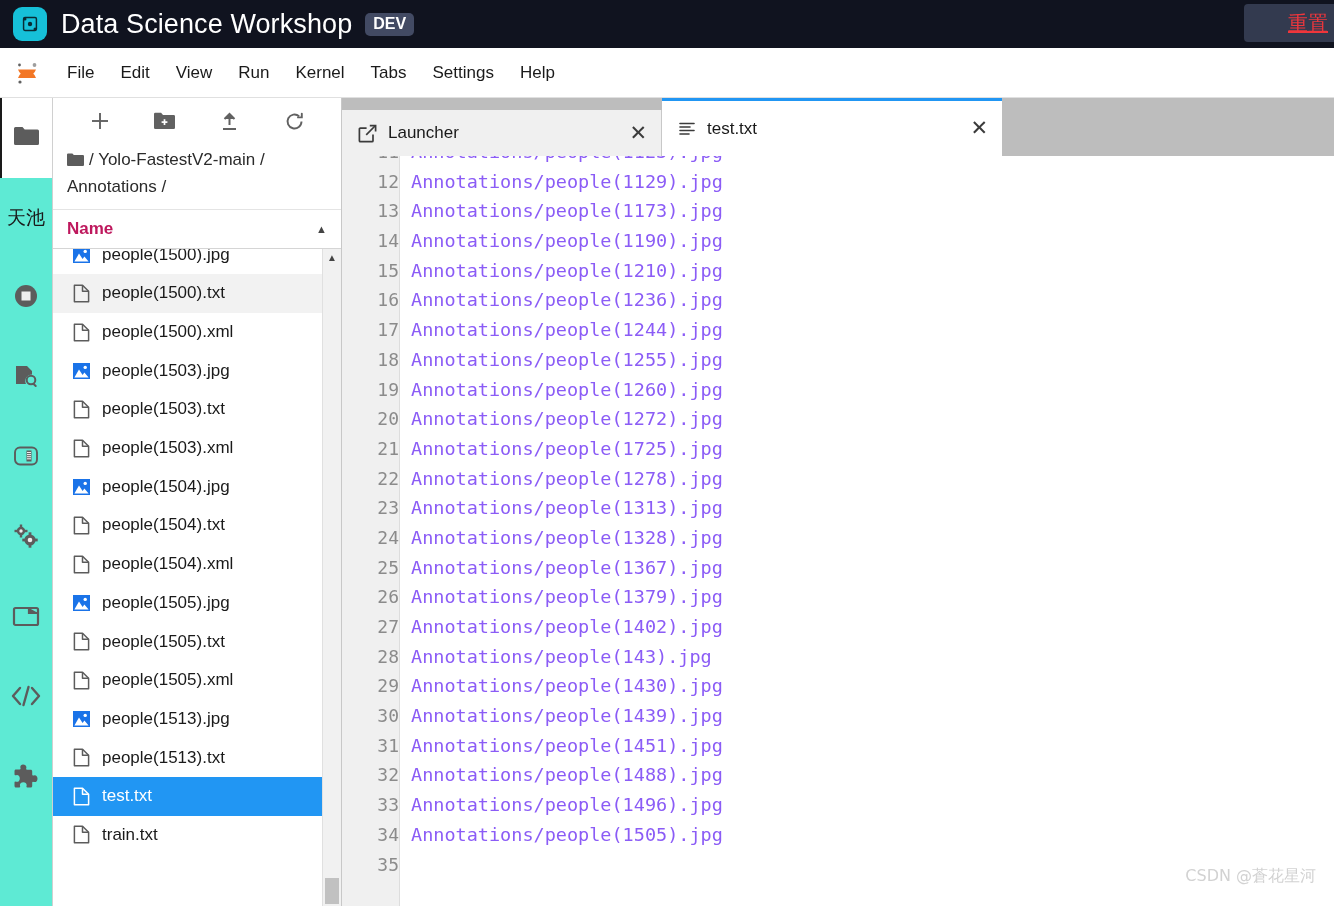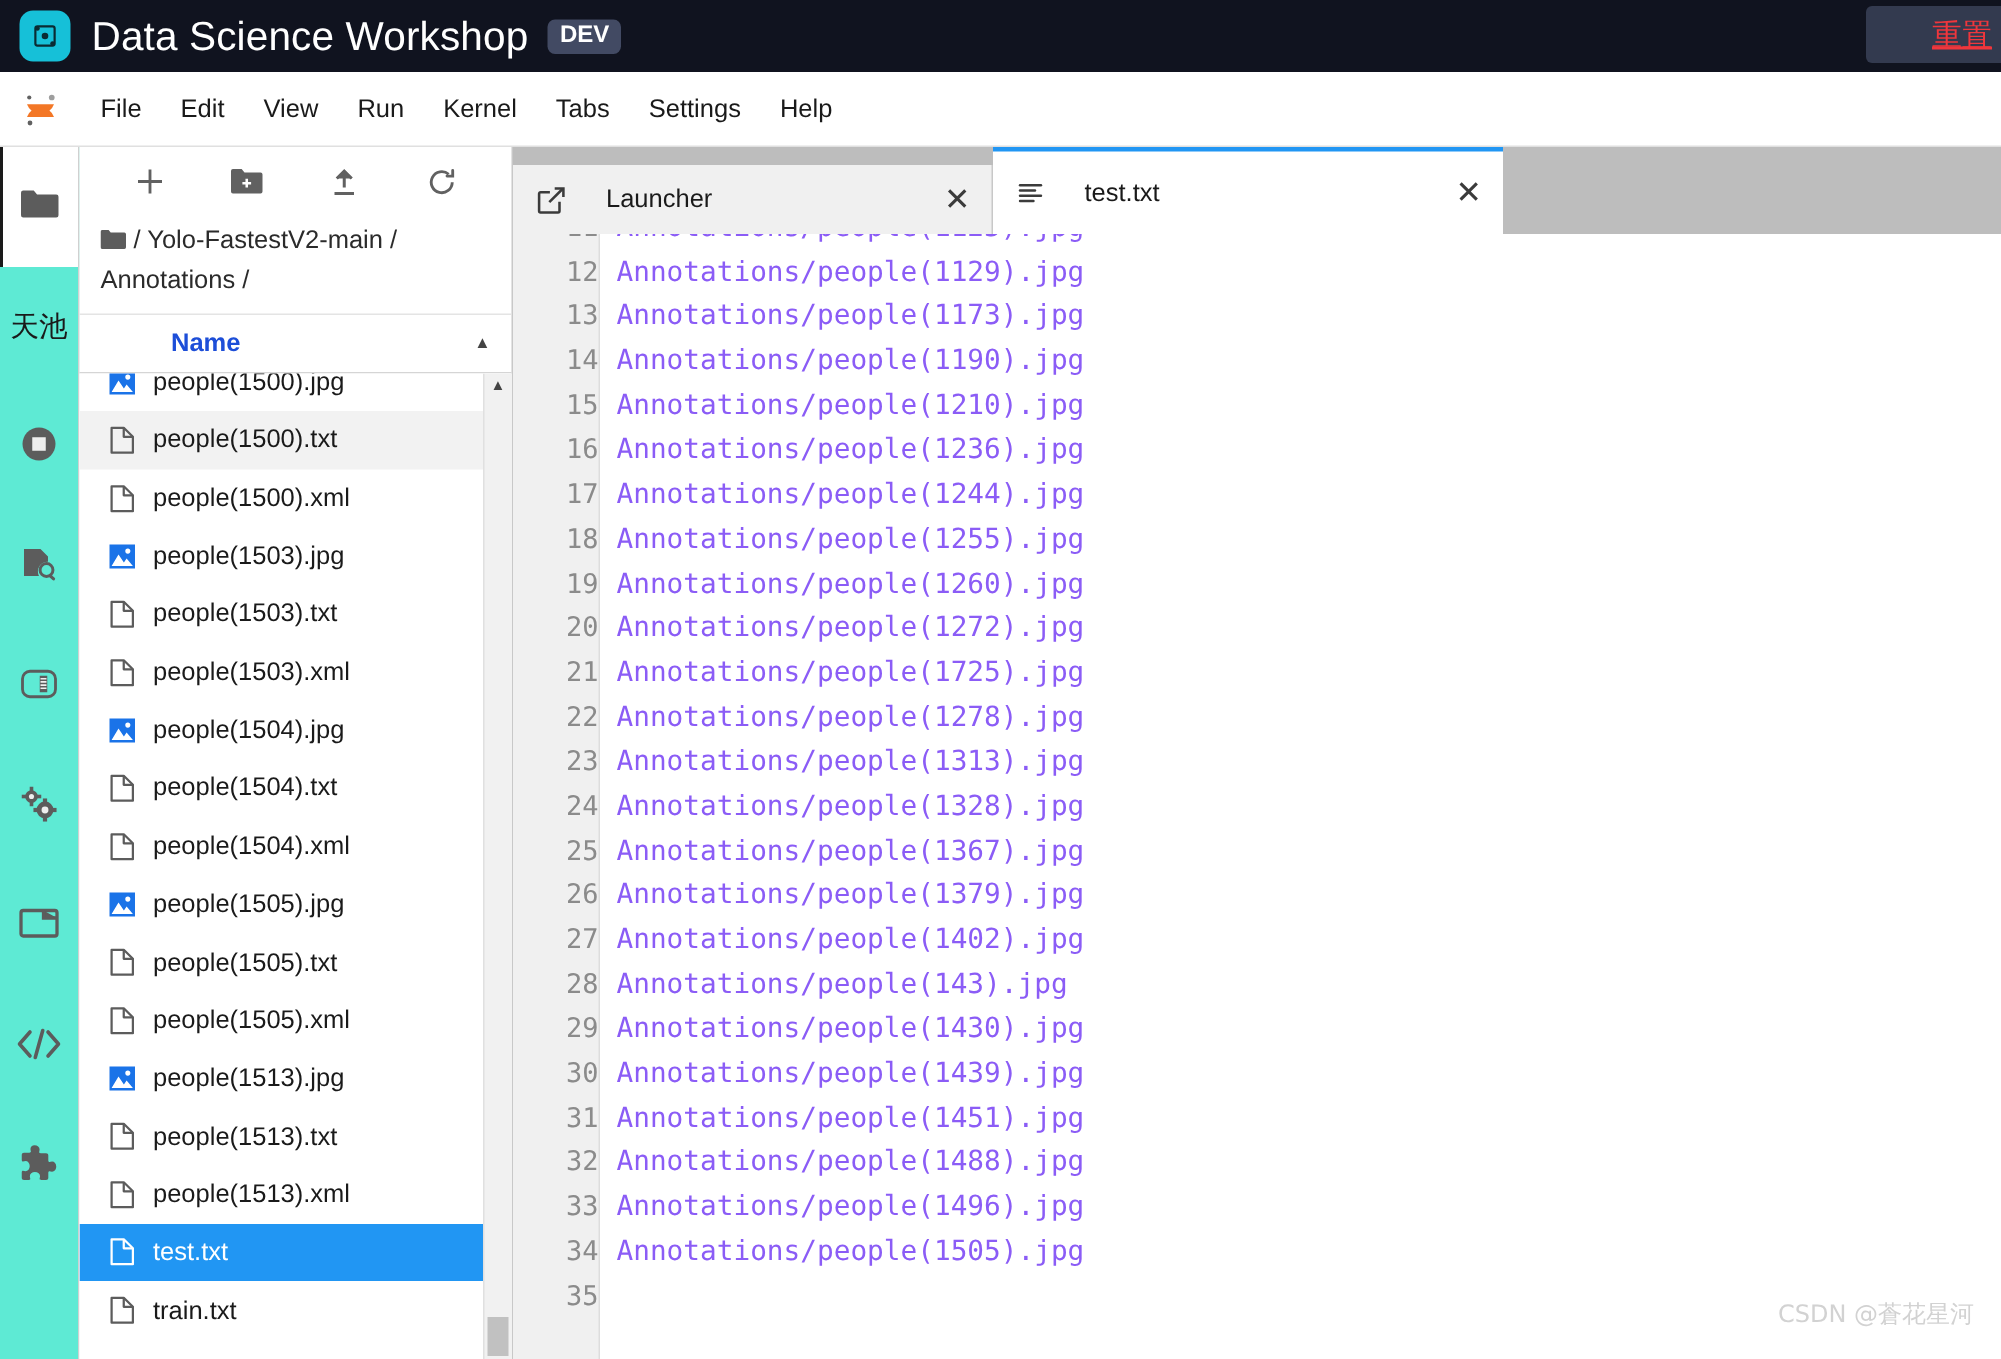--- a/index.html
+++ b/index.html
@@ -88,21 +88,21 @@
     width: 34px; height: 30px; }
   .breadcrumb {
     padding: 4px 24px 10px 14px; font-size: 17px; color: #2b2b2b;
     line-height: 1.45; flex: none;
   }
   .breadcrumb .fico { display: inline-block; vertical-align: -2px; margin-right: 5px; }
   .col-header {
     height: 40px; border-top: 1px solid #e4e4e4; border-bottom: 1px solid #d5d5d5;
     display: flex; align-items: center; padding: 0 14px; flex: none;
   }
-  .col-header .label { font-size: 17px; font-weight: bold; color: #1d4ed8; margin-left: 47px; }
+  .col-header .label { font-size: 17px; font-weight: bold; color: #be185d; }
   .col-header .sort { margin-left: auto; color: #444; font-size: 11px; }
   .file-scroll {
     flex: 1 1 auto; position: relative; overflow: hidden; background: #fff;
   }
   .file-list { position: absolute; left: 0; top: -14px; right: 19px; }
   .file-row {
     height: 38.7px; display: flex; align-items: center;
     padding-left: 19px; font-size: 17px; color: #1a1a1a; white-space: nowrap;
   }
   .file-row.alt { background: #f2f2f2; }
@@ -123,21 +123,21 @@
   .main {
     position: absolute; left: 342px; top: 98px; width: 992px; height: 808px;
     background: #ffffff; display: flex; flex-direction: column;
   }
   .tabbar {
     height: 58px; background: #bdbdbd; display: flex; align-items: flex-end; flex: none;
     position: relative;
   }
   .tab {
     display: flex; align-items: center; height: 46px; padding: 0 14px 0 16px;
-    font-size: 17px; color: #1a1a1a; white-space: nowrap; position: relative; gap: 16px;
+    font-size: 17px; color: #1a1a1a; white-space: nowrap; position: relative;
   }
   .tab.inactive { background: #f0f0f0; width: 320px; border-right: 1px solid #c8c8c8; }
   .tab.active {
     background: #ffffff; width: 340px; height: 58px; align-items: center;
     border-top: 3px solid #2196f3;
   }
   .tab .ticon { margin-right: 11px; display: flex; color: #3b3b3b; }
   .tab .tlabel { flex: 1 1 auto; }
   .tab .tclose { color: #3b3b3b; font-size: 21px; line-height: 1; margin-left: 10px;
     font-family: "DejaVu Sans", sans-serif; }
@@ -469,29 +469,20 @@
           <span>people(1513).jpg</span>
         </div>
         <div class="file-row">
           <span class="ficon">
               <svg width="17" height="19" viewBox="0 0 17 19" fill="none" stroke="#5c5c5c" stroke-width="1.5" stroke-linejoin="round">
                 <path d="M1.4 1.2h8.1l6.1 6v10.6H1.4z"></path>
                 <path d="M9.5 1.2v6h6.1"></path>
               </svg>
             </span>
           <span>people(1513).txt</span>
-        </div>
-        <div class="file-row">
-          <span class="ficon">
-              <svg width="17" height="19" viewBox="0 0 17 19" fill="none" stroke="#5c5c5c" stroke-width="1.5" stroke-linejoin="round">
-                <path d="M1.4 1.2h8.1l6.1 6v10.6H1.4z"></path>
-                <path d="M9.5 1.2v6h6.1"></path>
-              </svg>
-            </span>
-          <span>people(1513).xml</span>
         </div>
         <div class="file-row selected">
           <span class="ficon">
               <svg width="17" height="19" viewBox="0 0 17 19" fill="none" stroke="#ffffff" stroke-width="1.5" stroke-linejoin="round">
                 <path d="M1.4 1.2h8.1l6.1 6v10.6H1.4z"></path>
                 <path d="M9.5 1.2v6h6.1"></path>
               </svg>
             </span>
           <span>test.txt</span>
         </div>

